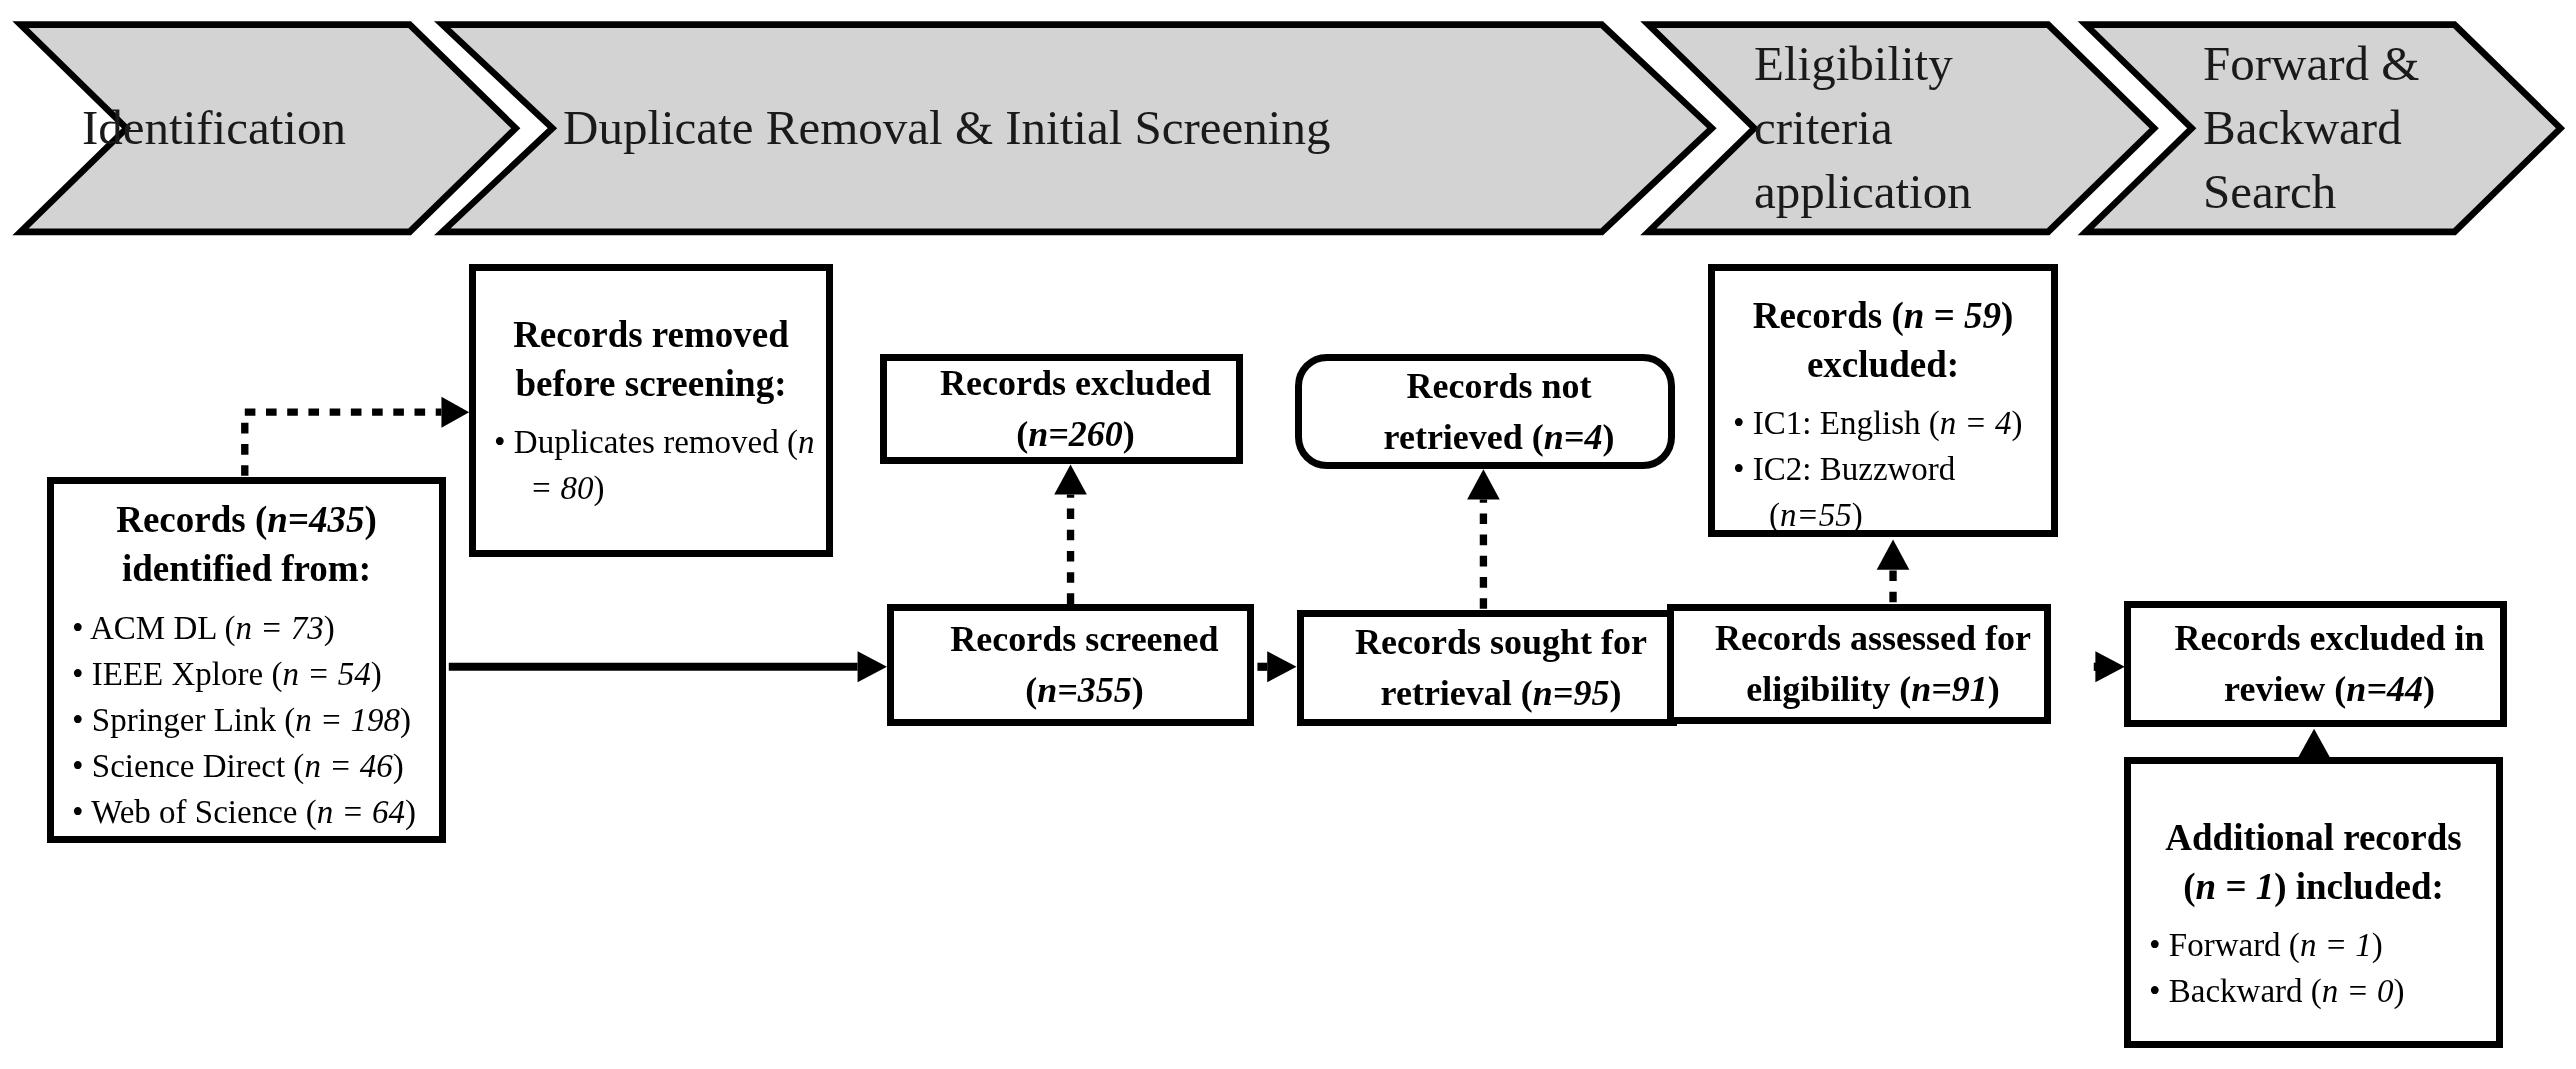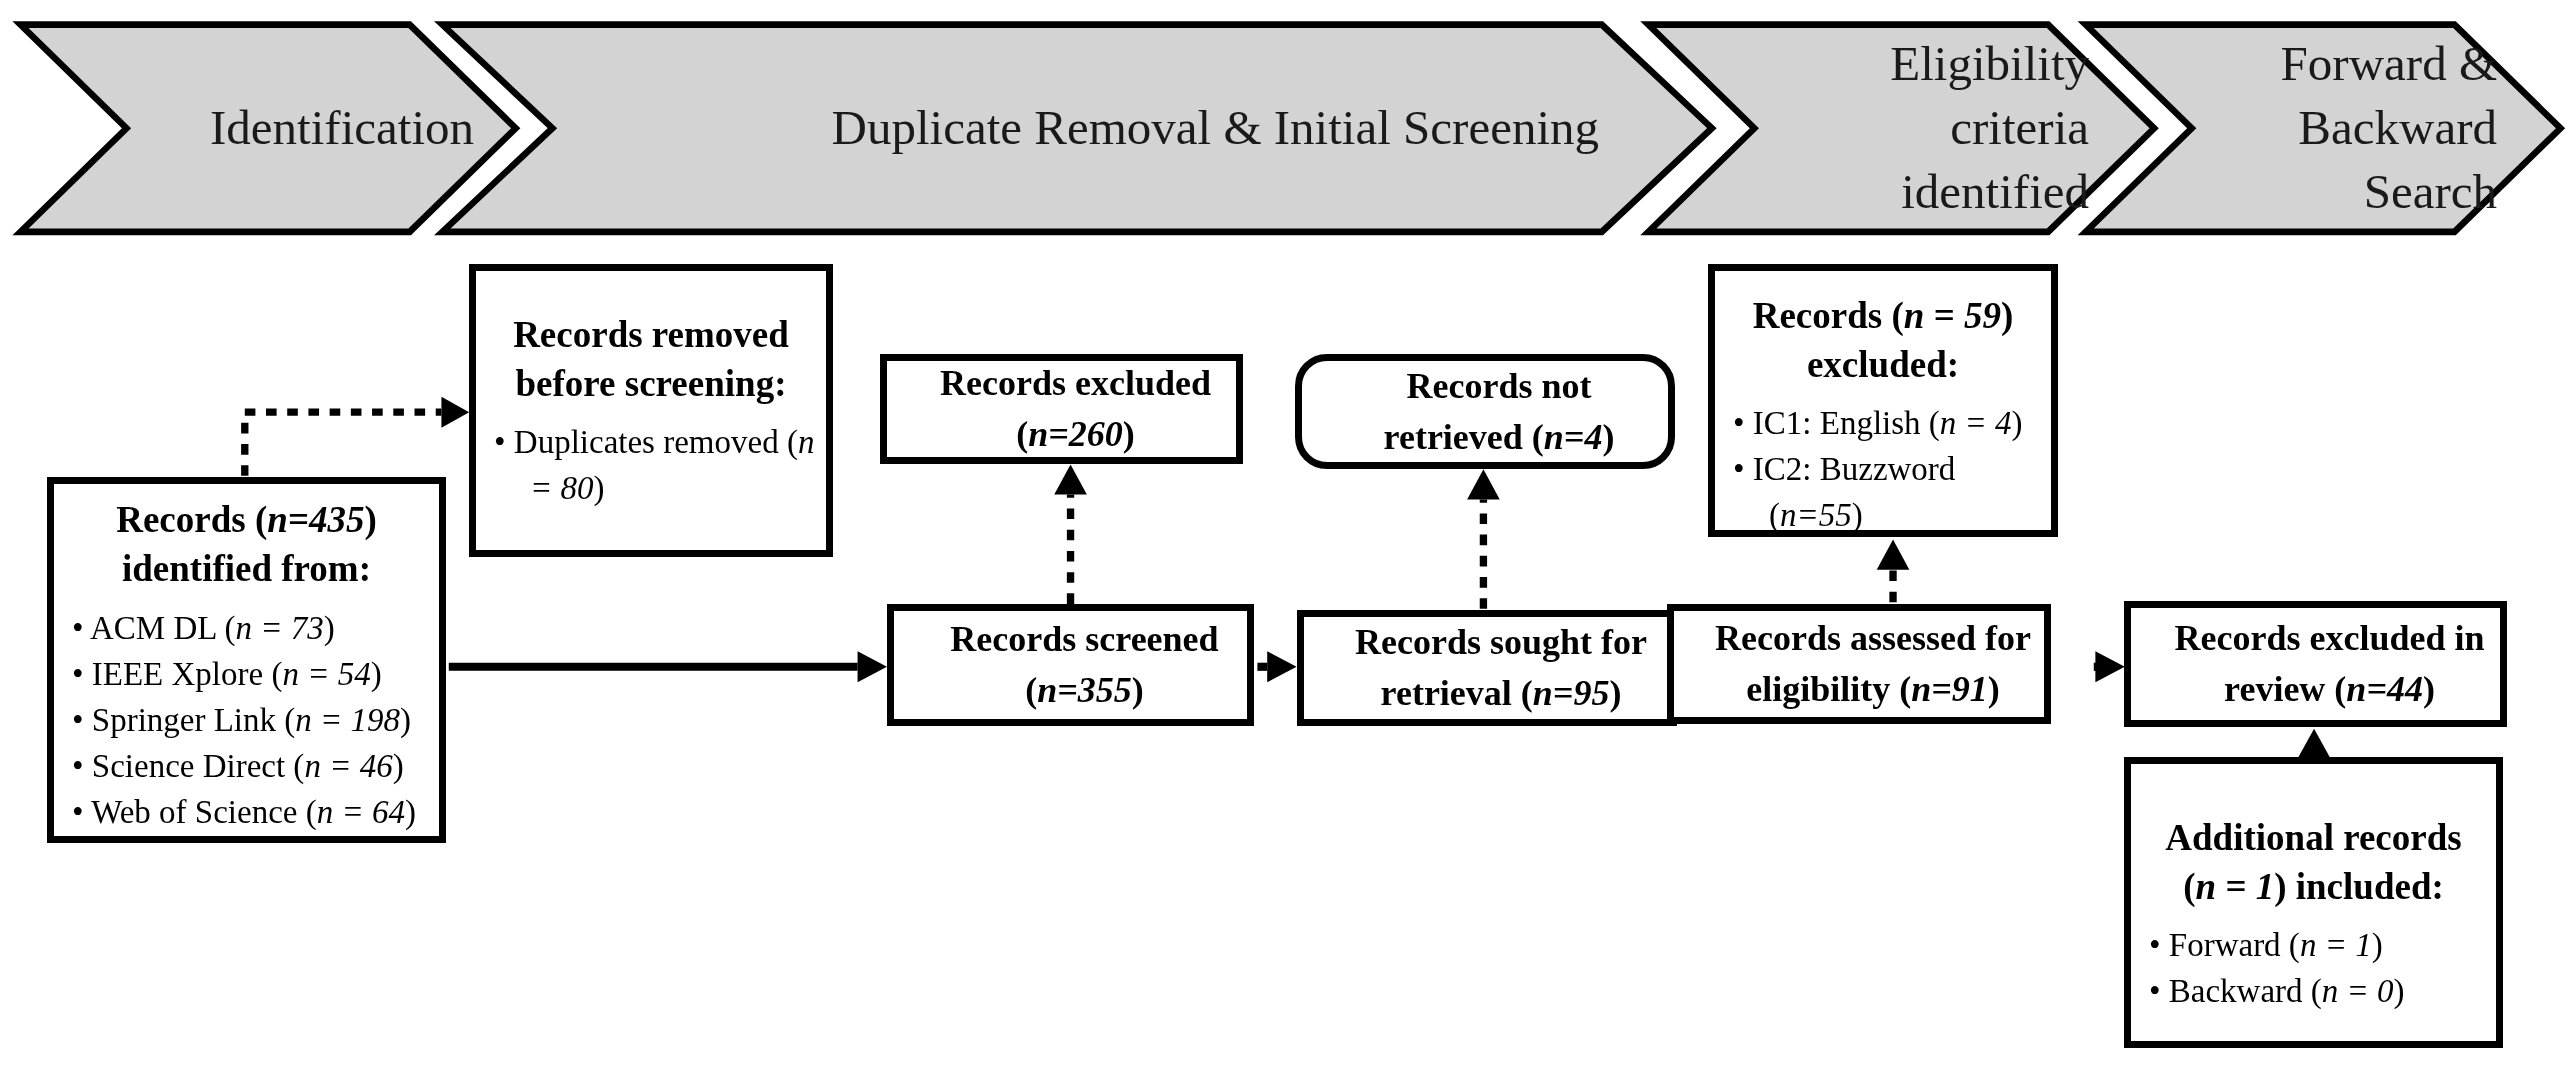--- a/index.html
+++ b/index.html
@@ -7,21 +7,21 @@
     position:relative;
     width:2576px;height:1070px;
     background:#ffffff;
     font-family:"Liberation Serif", serif;
     color:#000;
     overflow:hidden;
   }
   svg.layer{position:absolute;left:0;top:0;z-index:1;}
   .phase-label{
     position:absolute;z-index:3;
-    display:flex;flex-direction:column;align-items:flex-end;justify-content:center;
+    display:flex;flex-direction:column;align-items:flex-start;justify-content:center;
     text-align:center;
     font-size:49px;line-height:64px;color:#1a1a1a;
   }
   .fbox{
     position:absolute;z-index:2;
     box-sizing:border-box;
     background:#ffffff;
     border:7.3px solid #000;
   }
   .center-2l{display:flex;flex-direction:column;align-items:center;justify-content:center;text-align:center;}
@@ -76,21 +76,21 @@
 
   <div class="phase-label" style="left:82px;top:24.5px;width:392px;height:207px;">
     <div>Identification</div>
   </div>
   <div class="phase-label" style="left:563px;top:24.5px;width:1036px;height:207px;">
     <div>Duplicate Removal &amp; Initial Screening</div>
   </div>
   <div class="phase-label" style="left:1754px;top:24.5px;width:335px;height:207px;">
     <div>Eligibility</div>
     <div>criteria</div>
-    <div>identified</div>
+    <div>application</div>
   </div>
   <div class="phase-label" style="left:2203px;top:24.5px;width:294px;height:207px;">
     <div>Forward &amp;</div>
     <div>Backward</div>
     <div>Search</div>
   </div>
 
   <div class="fbox" style="left:47px;top:477px;width:399px;height:366px;padding-top:11.4px;">
     <div class="box-title">
       <div>Records (<i>n=435</i>)</div>

